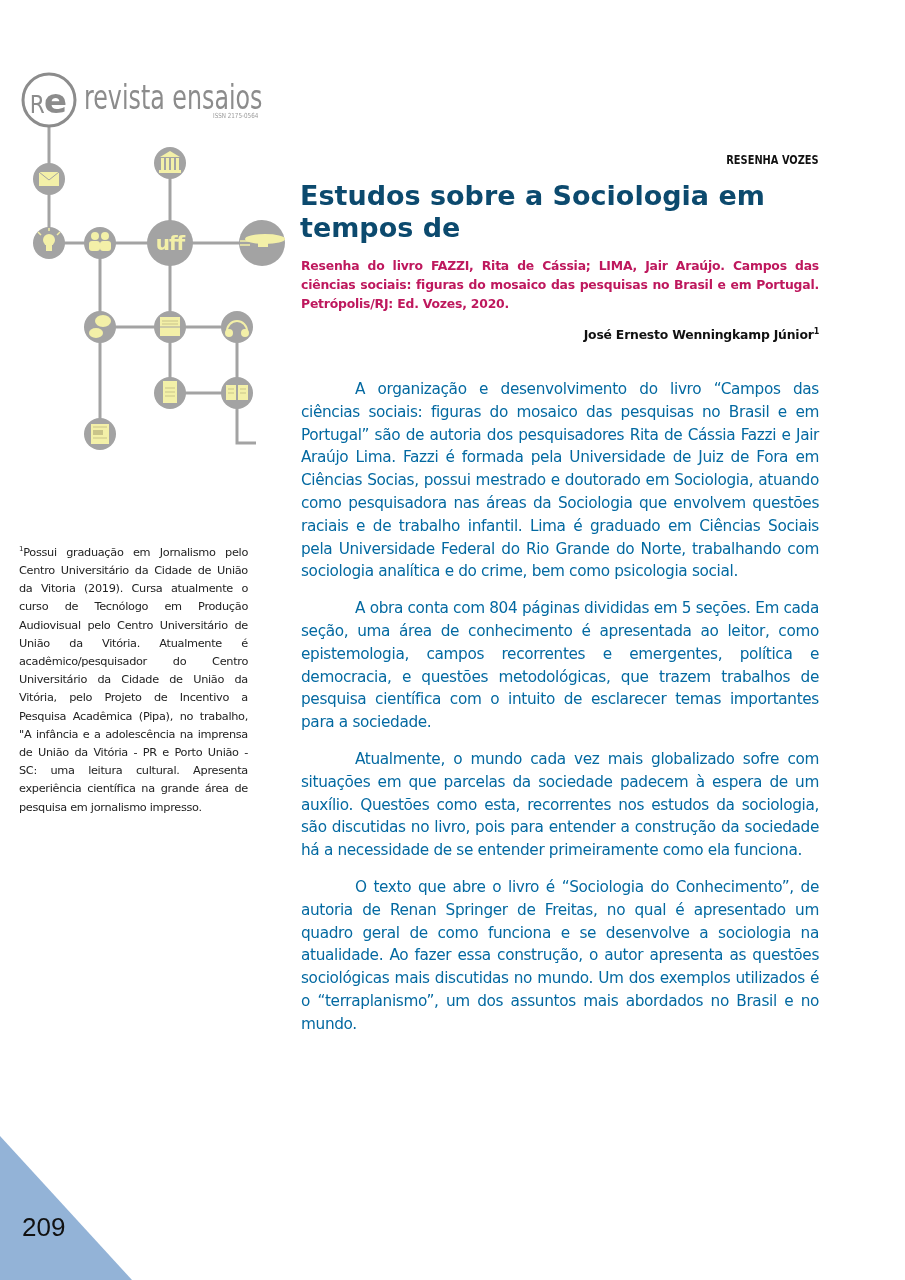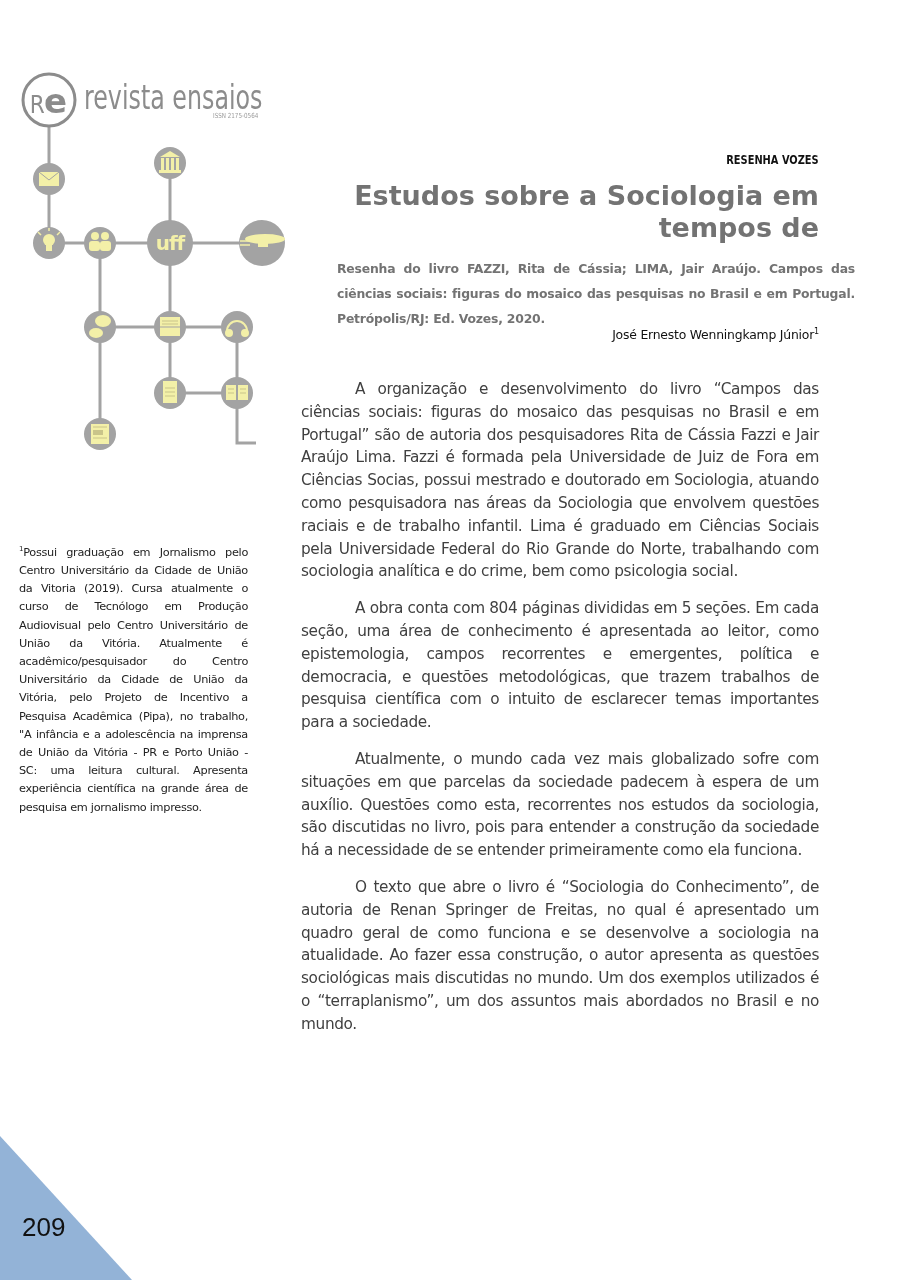--- a/index.html
+++ b/index.html
@@ -22,39 +22,39 @@
 
   
   .section-label {
     position: absolute; right: 86px; top: 153px;
     font-family: "DejaVu Sans", sans-serif; font-weight: bold; font-size: 12px;
     color: #111; transform: scaleX(0.82); transform-origin: right top; white-space: nowrap;
   }
   .title {
     position: absolute; left: 300px; width: 519px; top: 180px;
     font-family: "DejaVu Sans", sans-serif; font-weight: bold; font-size: 27px;
-    line-height: 32px; color: #737373; text-align: right;
+    line-height: 32px; color: #0c4a6e; text-align: left;
   }
   .title span { display: inline-block; }
   .reference {
     position: absolute; left: 301px; width: 518px; top: 256px;
     font-family: "DejaVu Sans", sans-serif; font-weight: bold; font-size: 12.4px;
-    line-height: 25px; color: #737373; text-align: justify; letter-spacing: -0.2px; margin-left: 36px;
+    line-height: 19px; color: #be185d; text-align: justify; letter-spacing: -0.2px;
   }
   .author {
     position: absolute; right: 86px; top: 327px;
-    font-family: "DejaVu Sans", sans-serif; font-weight: normal; font-size: 12.4px;
+    font-family: "DejaVu Sans", sans-serif; font-weight: bold; font-size: 12.4px;
     color: #111; white-space: nowrap; letter-spacing: -0.2px; text-align: right;
   }
   .author sup { font-size: 8px; }
 
   .body {
     position: absolute; left: 301px; width: 518px; top: 378px;
     font-family: "DejaVu Sans", sans-serif; font-size: 15.3px; line-height: 22.8px;
-    color: #404040;
+    color: #0369a1;
   }
   .body p { margin: 0 0 14px 0; text-align: justify; text-indent: 54px; letter-spacing: -0.35px; }
 
   .footnote {
     position: absolute; left: 19px; width: 229px; top: 540px;
     font-family: "DejaVu Sans", sans-serif; font-size: 11.3px; line-height: 18.2px;
     color: #222; text-align: justify; letter-spacing: -0.3px;
   }
   .footnote sup { font-size: 7px; }
 

